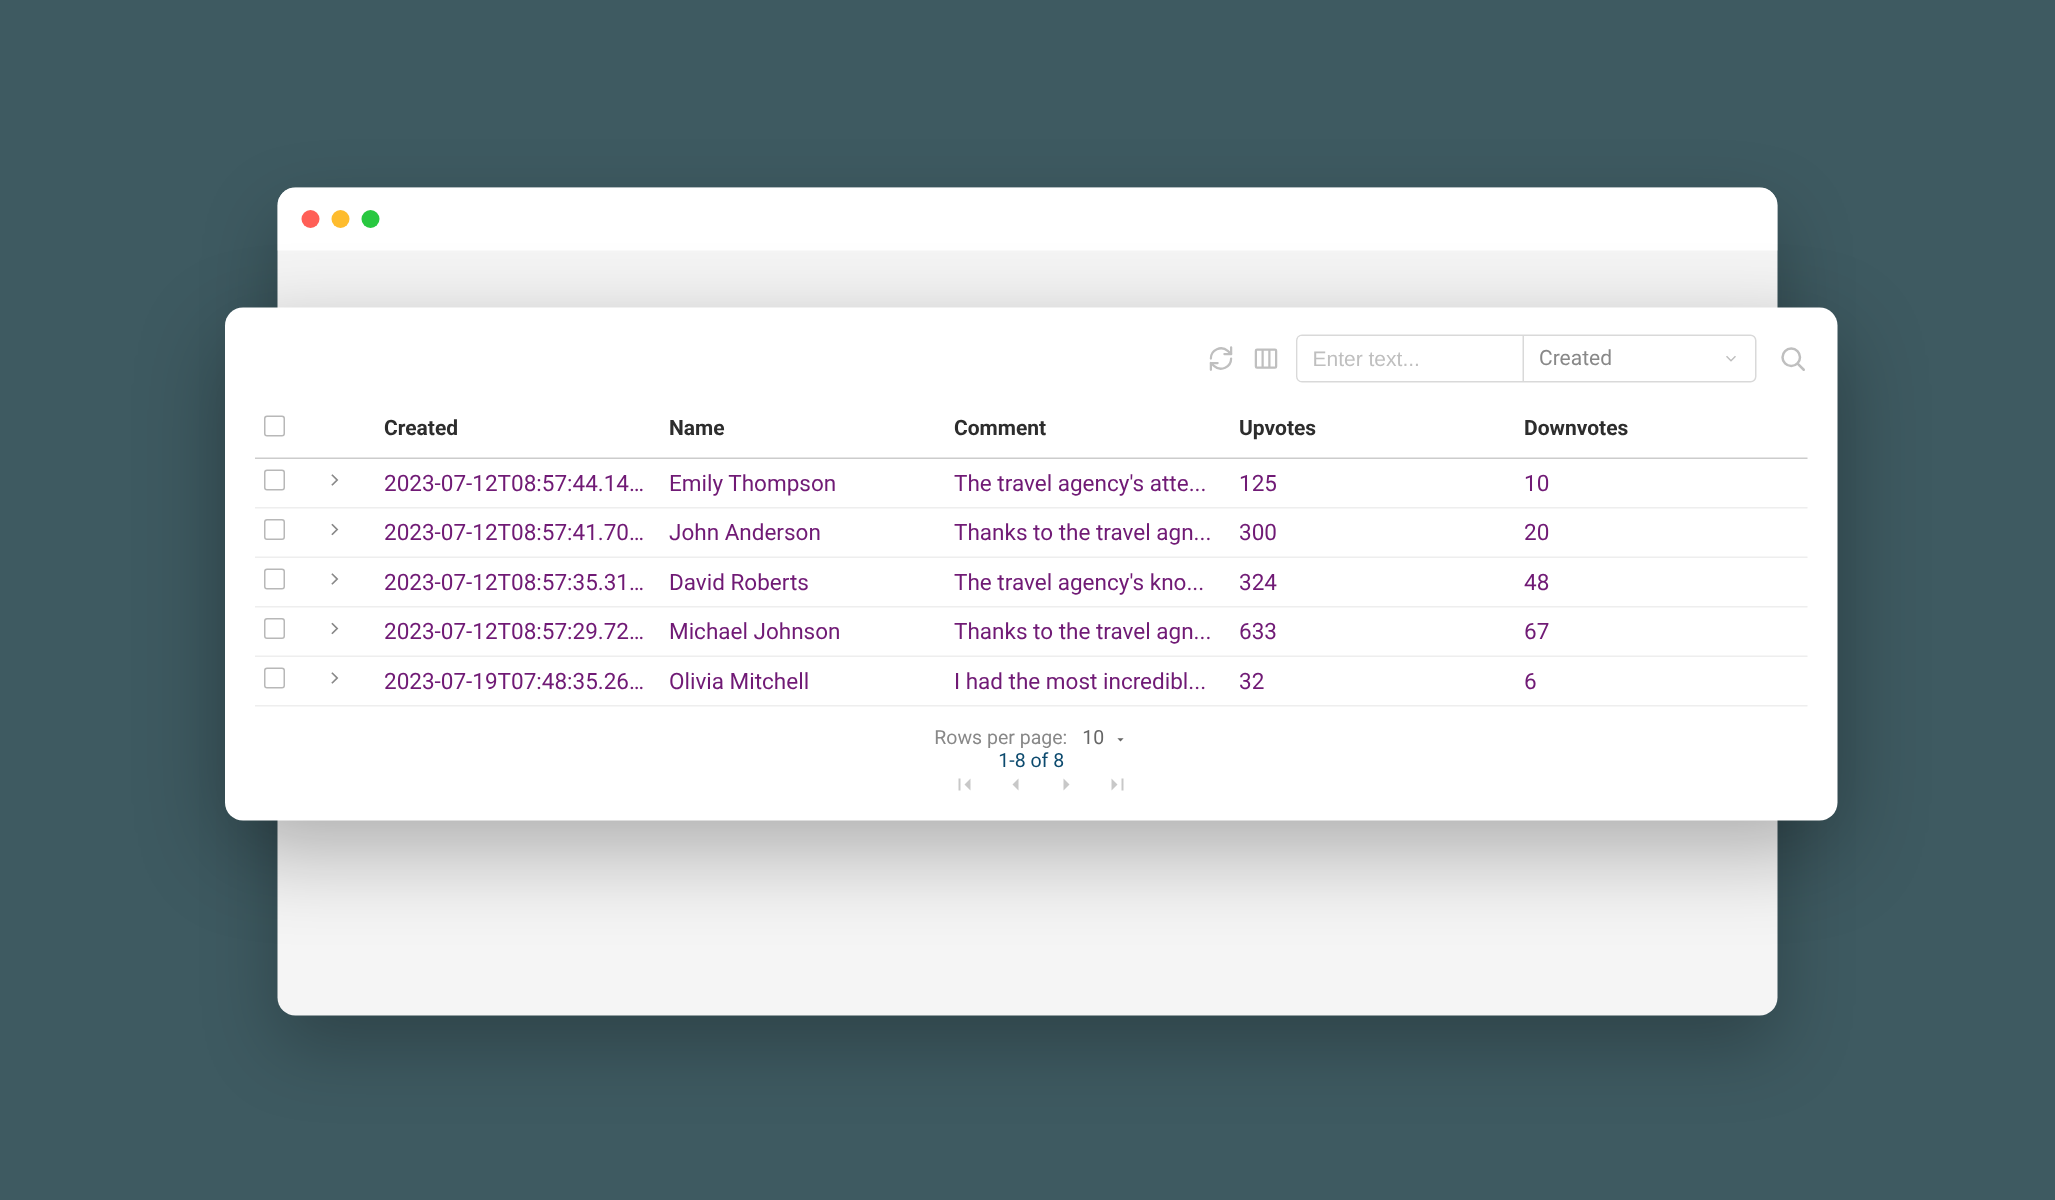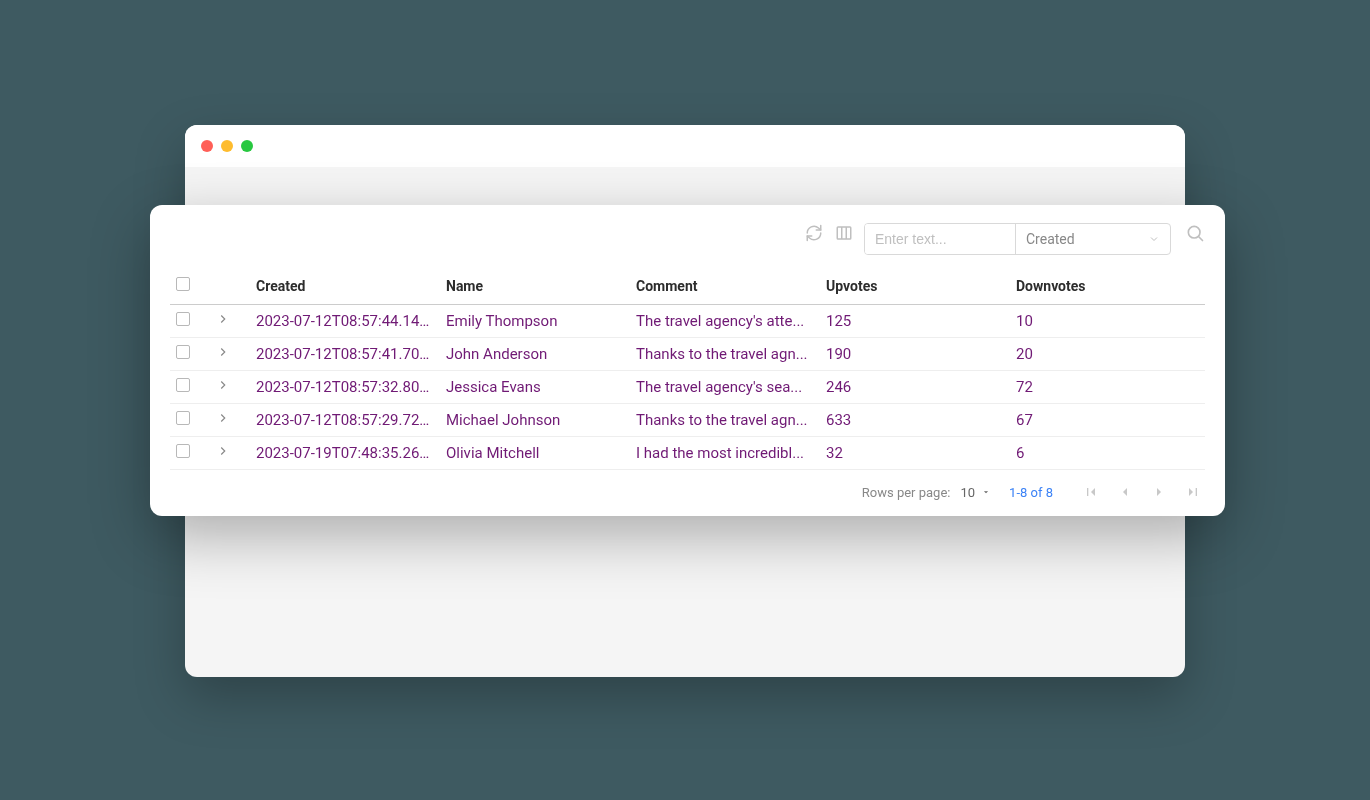--- a/index.html
+++ b/index.html
@@ -42,21 +42,21 @@
   width: 1075px;
   background: #fff;
   border-radius: 12px;
   box-shadow: 0 20px 60px rgba(0,0,0,0.3);
   padding: 18px 20px 10px 20px;
 }
 
 .toolbar {
   display: flex;
   justify-content: flex-end;
-  align-items: flex-start;
+  align-items: center;
   gap: 10px;
   padding: 0 0 14px 0;
 }
 .icon-btn {
   width: 20px; height: 20px;
   display: flex; align-items: center; justify-content: center;
   color: #bfbfbf;
   cursor: pointer;
 }
 .icon-btn svg { width: 18px; height: 18px; }
@@ -140,29 +140,29 @@
   display: inline-flex;
   align-items: center;
 }
 .chev svg { width: 14px; height: 14px; }
 td.created { color: #888; font-size: 13.5px; }
 
 .pager {
   display: flex;
   justify-content: flex-end;
   align-items: center;
-  gap: 18px;
   padding: 14px 4px 6px 4px;
   font-size: 13px;
   color: #888;
+  flex-direction: column;
 }
 .rpp { display: flex; align-items: center; gap: 10px; }
 .rpp-val { display: flex; align-items: center; gap: 6px; color: #666; cursor: pointer; }
 .rpp-val svg { width: 10px; height: 10px; }
-.range { color: #3b82f6; }
+.range { color: #0c4a6e; }
 .pager-btns { display: flex; gap: 18px; margin-left: 12px; }
 .pg-btn { color: #c8c8c8; cursor: pointer; display: flex; align-items: center; }
 .pg-btn svg { width: 16px; height: 16px; }
 </style>
 </head>
 <body>
 
 <div class="browser-window">
   <div class="titlebar">
     <div class="traffic-lights">
@@ -246,35 +246,35 @@
         <tr>
           <td><span class="cb"></span></td>
           <td><span class="chev">
               <svg viewBox="0 0 24 24" fill="none" stroke="currentColor" stroke-width="2">
                 <polyline points="9 18 15 12 9 6"></polyline>
               </svg>
             </span></td>
           <td class="created">2023-07-12T08:57:41.704Z</td>
           <td>John Anderson</td>
           <td>Thanks to the travel agn...</td>
-          <td>190</td>
+          <td>300</td>
           <td>20</td>
         </tr>
         <tr>
           <td><span class="cb"></span></td>
           <td><span class="chev">
               <svg viewBox="0 0 24 24" fill="none" stroke="currentColor" stroke-width="2">
                 <polyline points="9 18 15 12 9 6"></polyline>
               </svg>
             </span></td>
-          <td class="created">2023-07-12T08:57:32.805Z</td>
-          <td>Jessica Evans</td>
-          <td>The travel agency's sea...</td>
-          <td>246</td>
-          <td>72</td>
+          <td class="created">2023-07-12T08:57:35.314Z</td>
+          <td>David Roberts</td>
+          <td>The travel agency's kno...</td>
+          <td>324</td>
+          <td>48</td>
         </tr>
         <tr>
           <td><span class="cb"></span></td>
           <td><span class="chev">
               <svg viewBox="0 0 24 24" fill="none" stroke="currentColor" stroke-width="2">
                 <polyline points="9 18 15 12 9 6"></polyline>
               </svg>
             </span></td>
           <td class="created">2023-07-12T08:57:29.729Z</td>
           <td>Michael Johnson</td>

